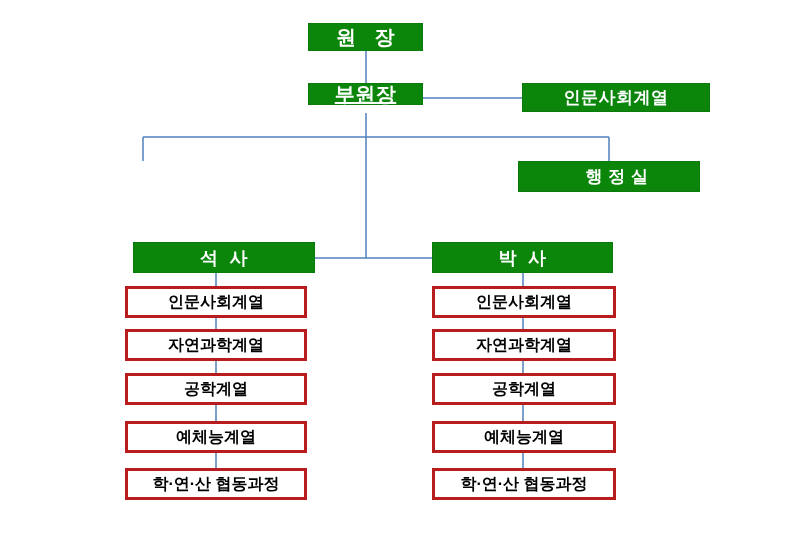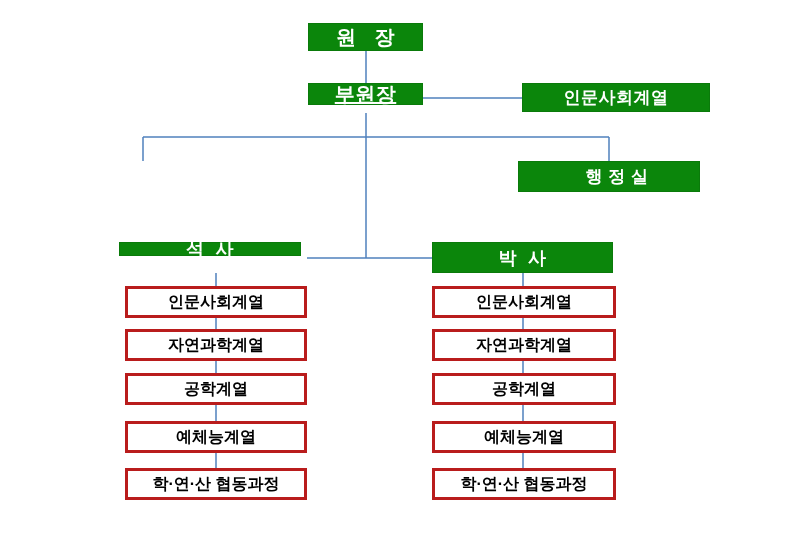--- a/index.html
+++ b/index.html
@@ -81,21 +81,21 @@
 
   <div class="gbox f20" style="left:308px; top:23px;  width:115px; height:28px;">원   장</div>
 
   <div class="gbox f20" style="left:308px; top:83px;  width:115px; height:22px;text-decoration:underline;">부원장</div>
 
   <div class="gbox f17" style="left:522px; top:83px;  width:188px; height:29px;">인문사회계열</div>
 
 
   <div class="gbox f17" style="left:518px; top:161px; width:182px; height:31px;padding-left:16px;">행 정 실</div>
 
-  <div class="gbox f18" style="left:119px; top:242px; width:182px; height:14px;">석  사</div>
+  <div class="gbox f18" style="left:133px; top:242px; width:182px; height:31px;">석  사</div>
 
   <div class="gbox f18" style="left:432px; top:242px; width:181px; height:31px;">박  사</div>
 
   <div class="wbox" style="left:125px; top:286px; width:182px; height:32px;">인문사회계열</div>
   <div class="wbox" style="left:125px; top:329px; width:182px; height:32px;">자연과학계열</div>
   <div class="wbox" style="left:125px; top:373px; width:182px; height:32px;">공학계열</div>
   <div class="wbox" style="left:125px; top:421px; width:182px; height:32px;">예체능계열</div>
   <div class="wbox" style="left:125px; top:468px; width:182px; height:32px;">학·연·산 협동과정</div>
 
   <div class="wbox" style="left:432px; top:286px; width:184px; height:32px;">인문사회계열</div>

